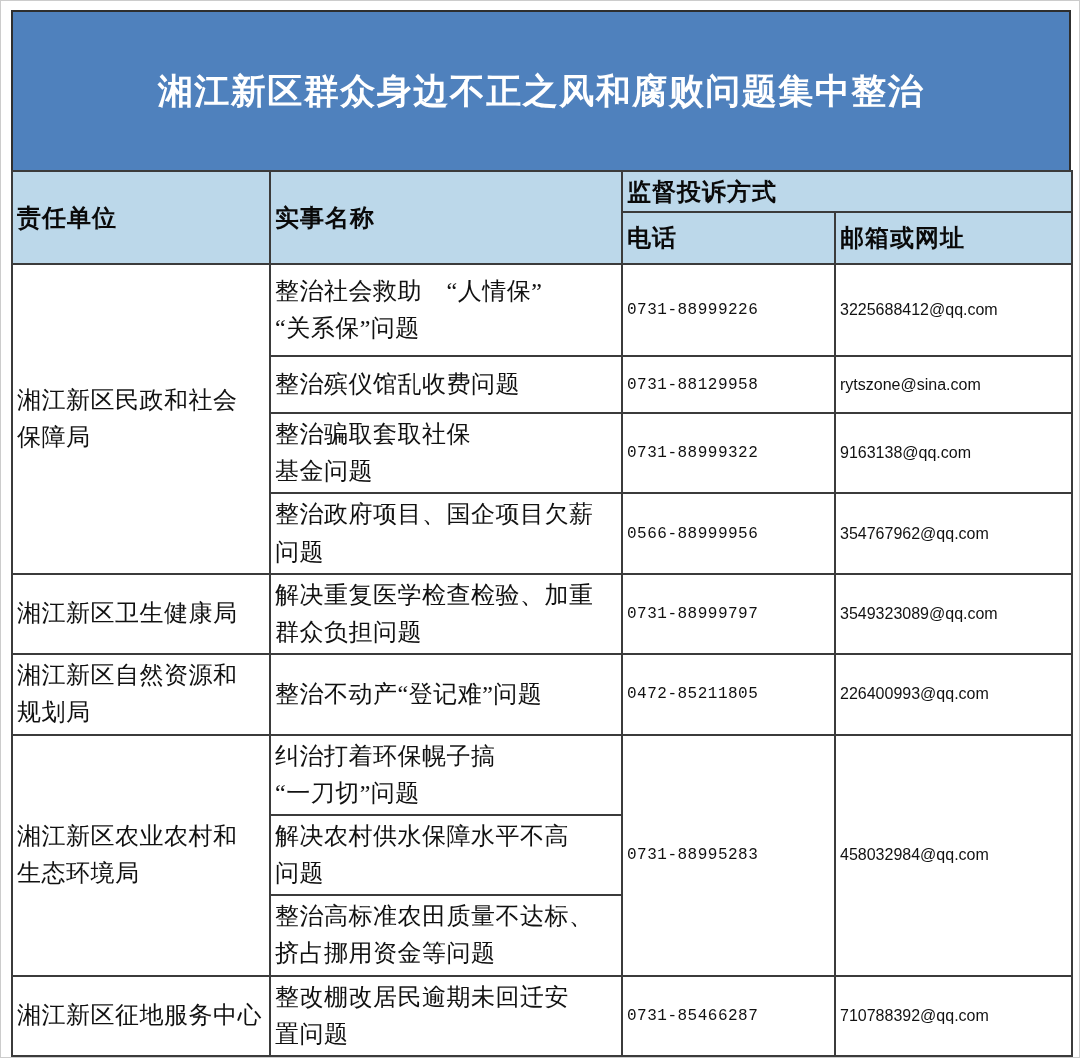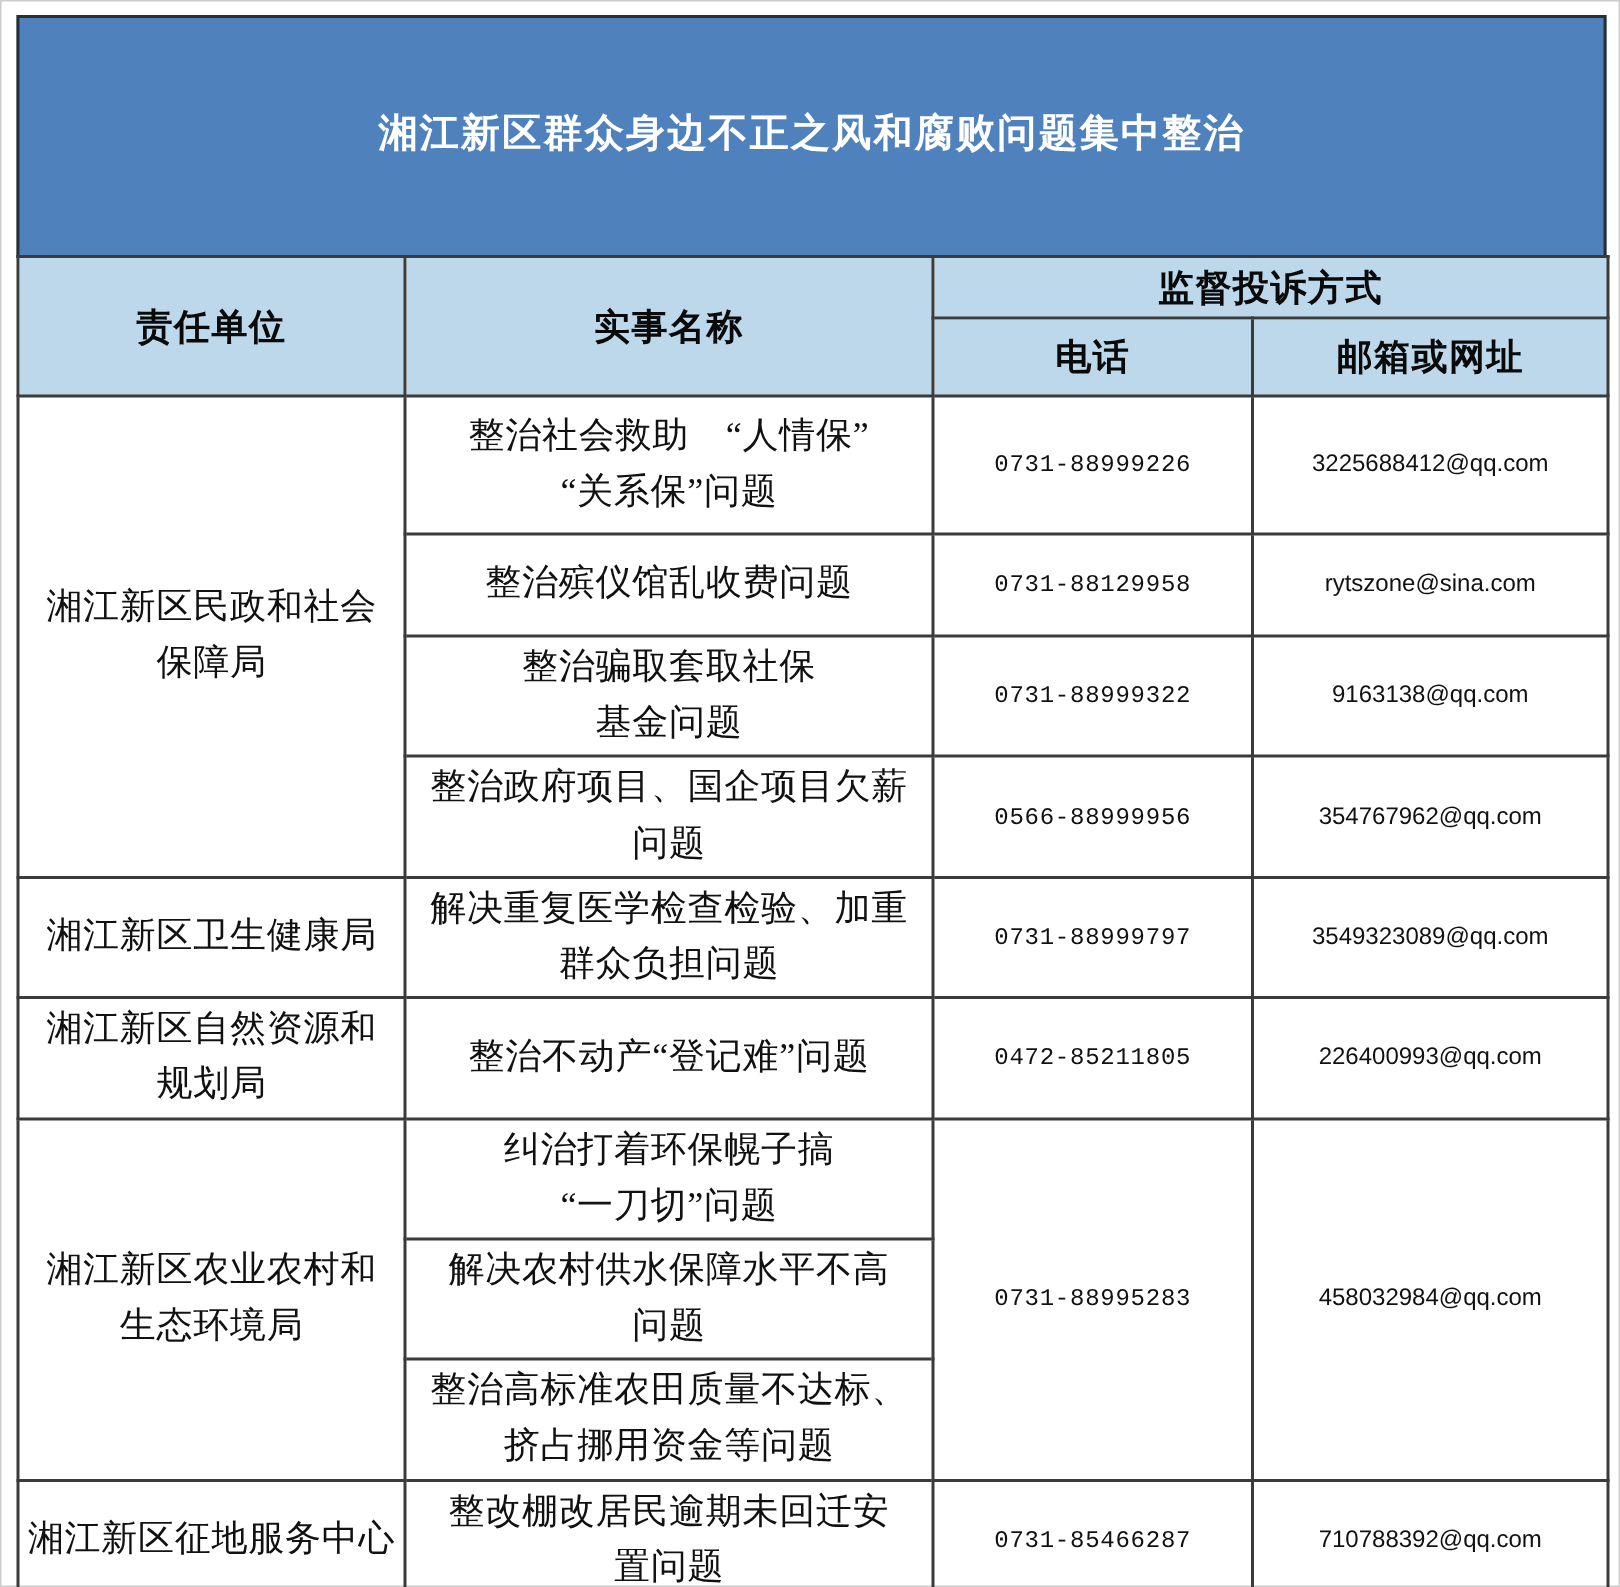--- a/index.html
+++ b/index.html
@@ -20,38 +20,38 @@
     height: 162px;
     background: #4F81BD;
     border: 2px solid #2e2e2e;
     display: flex;
     flex-direction: column;
     align-items: center;
     justify-content: center;
     gap: 6px;
   }
   .banner-line {
-    font-family: Liberation Mono, monospace;
+    font-family: Liberation Sans, sans-serif;
     font-weight: 700;
-    font-size: 26px;
+    font-size: 35px;
     letter-spacing: 1.5px;
     color: #ffffff;
     line-height: 1.35;
     text-align: left;
   }
   table.grid {
     width: 1060px;
     table-layout: fixed;
     border-collapse: collapse;
     margin-top: -2px;
     border: 2px solid #2e2e2e;
   }
   table.grid th, table.grid td {
     border: 2px solid #3b3b3b;
-    text-align: center;
+    text-align: left;
     vertical-align: middle;
     padding: 2px 4px;
     box-sizing: border-box;
     overflow: hidden;
   }
   table.grid th {
     background: #BCD8EA;
     font-family: "Liberation Sans", sans-serif;
     font-weight: 600;
     font-size: 24px;
@@ -107,21 +107,21 @@
     <tbody>
 
       <tr style="height:92px">
         <td rowspan="4" class="unit-cell">湘江新区民政和社会
 保障局</td>
         <td class="matter-cell">整治社会救助　“人情保”
 “关系保”问题</td>
         <td class="phone-cell">0731-88999226</td>
         <td class="email-cell">3225688412@qq.com</td>
       </tr>
-      <tr style="height:68px">
+      <tr style="height:57px">
         <td class="matter-cell">整治殡仪馆乱收费问题</td>
         <td class="phone-cell">0731-88129958</td>
         <td class="email-cell">rytszone@sina.com</td>
       </tr>
       <tr style="height:77px">
         <td class="matter-cell">整治骗取套取社保
 基金问题</td>
         <td class="phone-cell">0731-88999322</td>
         <td class="email-cell">9163138@qq.com</td>
       </tr>

